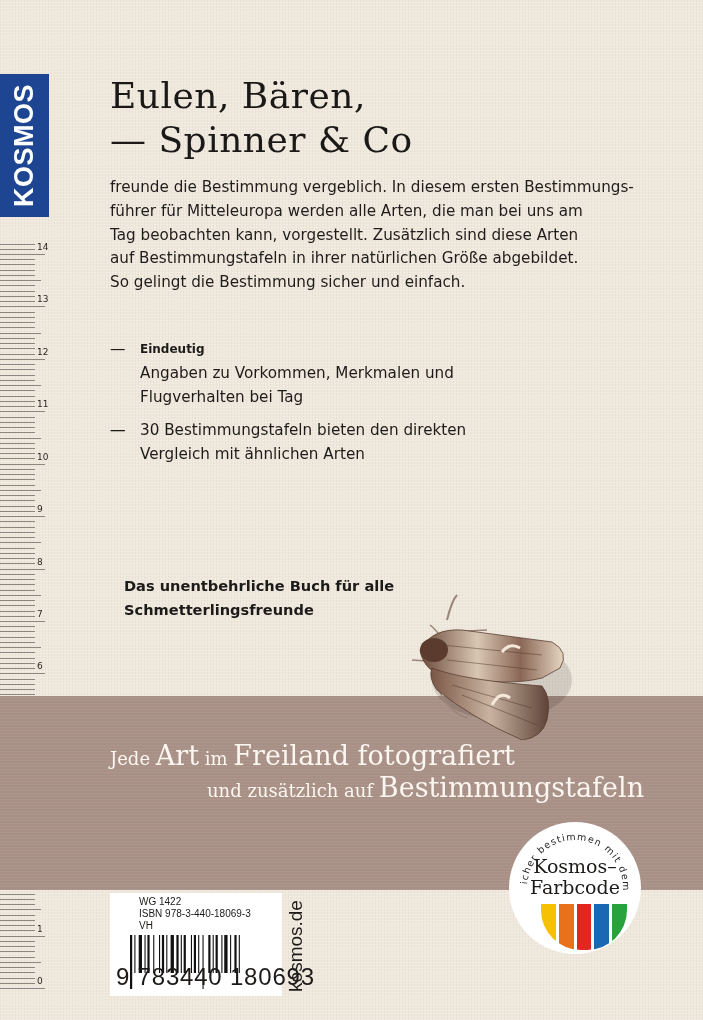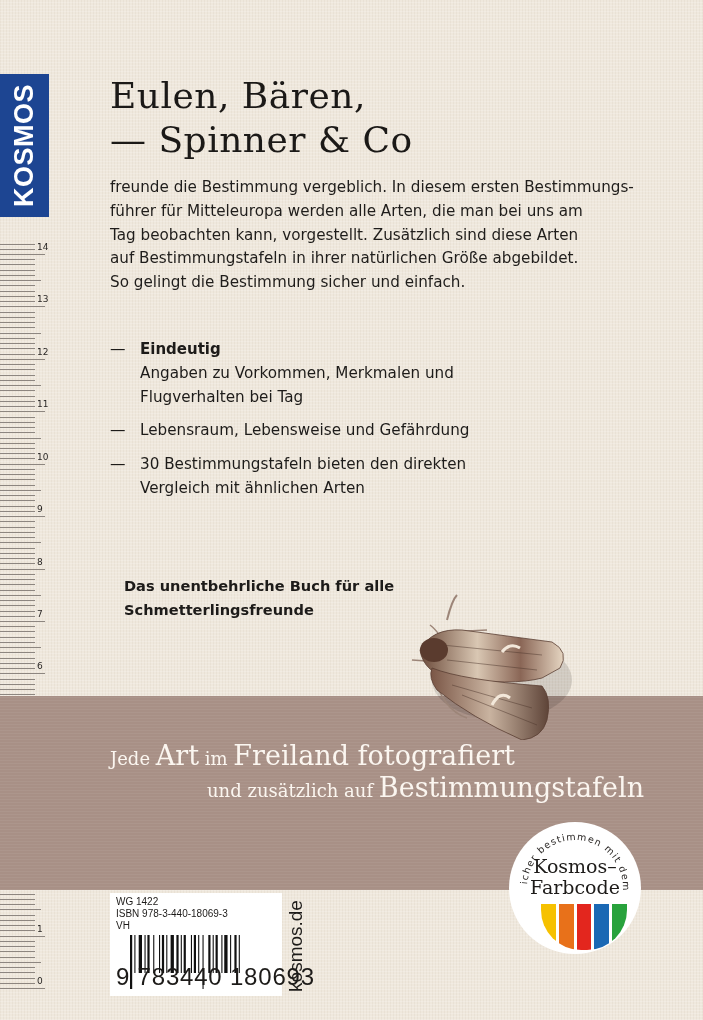--- a/index.html
+++ b/index.html
@@ -43,21 +43,21 @@
   .intro {
     position:absolute; left:110px; top:176px; width:590px;
     font-family:"DejaVu Sans", sans-serif; font-size:15.2px; line-height:23.8px; color:#1f1d1b;
   }
   .intro div { white-space:nowrap; }
   .features { position:absolute; left:110px; top:338px; width:480px; }
   .feature { position:relative; padding-left:30px; margin-bottom:10px; }
   .feature .dash {
     position:absolute; left:0; top:0; font-size:15.5px; line-height:23.8px;
   }
-  .feature .ftitle { font-weight:700; font-size:15px; line-height:23.8px; }
+  .feature .ftitle { font-weight:700; font-size:12px; line-height:23.8px; }
   .feature .fline { font-size:15.2px; line-height:23.8px; white-space:nowrap; }
   .tagline {
     position:absolute; left:124px; top:574px; font-weight:700; font-size:14.6px; line-height:24px;
   }
   .tagline div { white-space:nowrap; }
   .moth { position:absolute; left:392px; top:590px; width:180px; height:150px; }
   .promo {
     position:absolute; font-family:"DejaVu Serif", serif; color:#fbf6f0; white-space:nowrap;
   }
   .promo .sm { font-size:18px; }
@@ -67,21 +67,21 @@
     background:#fff;
   }
   .badge-title {
     position:absolute; left:0; width:132px; text-align:center;
     font-family:"DejaVu Serif", serif; font-size:19px; line-height:21px; color:#1d1b19;
   }
   .barcode-box {
     position:absolute; left:110px; top:893px; width:172px; height:103px; background:#fff;
   }
   .bc-meta { position:absolute; left:6px; top:3px; font-family:"Liberation Sans", sans-serif; font-size:10px; line-height:12px; color:#1d1b19; }
-  .bc-meta div { white-space:nowrap; }
+  .bc-meta div { white-space:nowrap;margin-left:23px; }
   .bc-digits {
     position:absolute; left:6px; top:70px; font-family:"Liberation Sans", sans-serif; font-size:24px;
     letter-spacing:0.8px; color:#1d1b19; white-space:nowrap;
   }
   .site {
     position:absolute; left:283px; top:893px; width:26px; height:105px;
     display:flex; align-items:center; justify-content:center;
   }
   .site span {
     transform:rotate(-90deg); font-family:"Liberation Sans", sans-serif; font-size:19px; color:#1d1b19; white-space:nowrap;
@@ -272,21 +272,20 @@
 
 <div class="features">
   <div class="feature">
     <span class="dash">—</span>
     <div class="ftitle">Eindeutig</div>
     <div class="fline">Angaben zu Vorkommen, Merkmalen und</div>
     <div class="fline">Flugverhalten bei Tag</div>
   </div>
   <div class="feature">
     <span class="dash">—</span>
-    <div class="fline">Lebensraum, Lebensweise und Gefährdung</div>
   </div>
   <div class="feature">
     <span class="dash">—</span>
     <div class="fline">30 Bestimmungstafeln bieten den direkten</div>
     <div class="fline">Vergleich mit ähnlichen Arten</div>
   </div>
 </div>
 
 <div class="tagline">
   <div>Das unentbehrliche Buch für alle</div>

